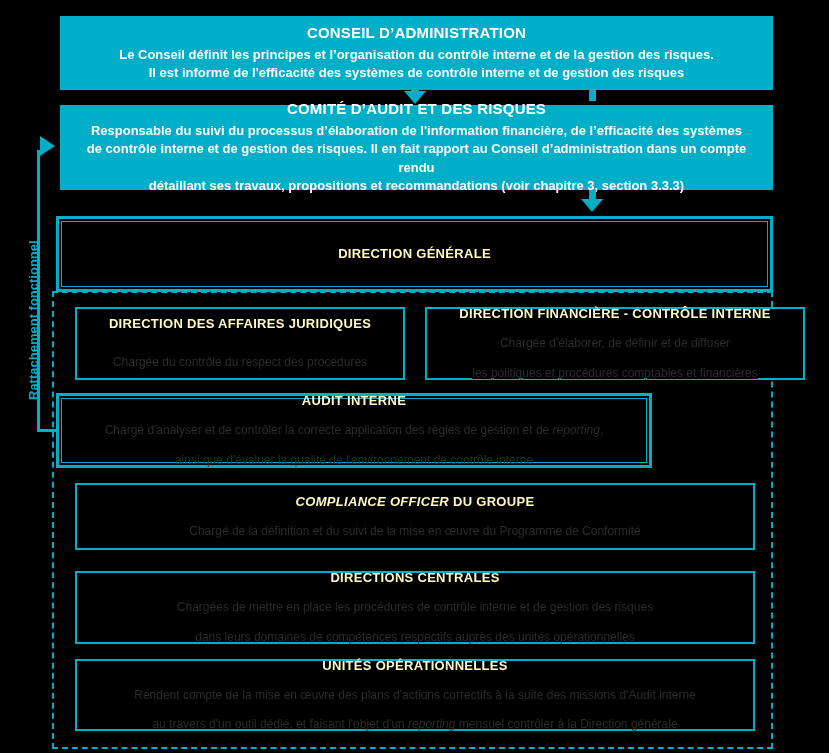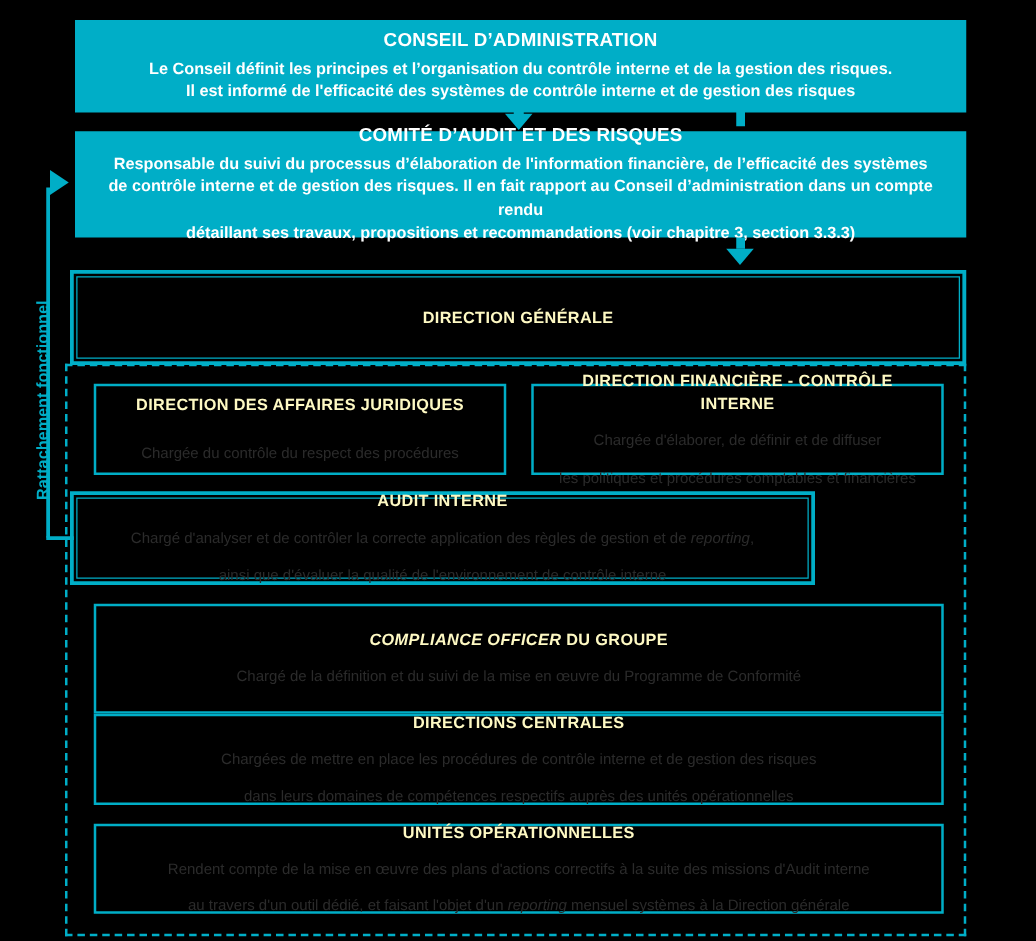--- a/index.html
+++ b/index.html
@@ -152,47 +152,47 @@
 
   <div class="obox dbl" style="left:56px; top:216px; width:717px; height:76px;">
     <div class="o-title">DIRECTION GÉNÉRALE</div>
   </div>
 
   <div class="obox" style="left:75px; top:307px; width:330px; height:73px;">
     <div class="o-title spaced">DIRECTION DES AFFAIRES JURIDIQUES</div>
     <div class="o-line">Chargée du contrôle du respect des procédures</div>
   </div>
 
-  <div class="obox" style="left:425px; top:307px; width:330px; height:73px;text-decoration:underline;">
+  <div class="obox" style="left:425px; top:307px; width:380px; height:73px;text-decoration:underline;">
     <div class="o-title">DIRECTION FINANCIÈRE - CONTRÔLE INTERNE</div>
     <div class="o-line">Chargée d'élaborer, de définir et de diffuser</div>
     <div class="o-line">les politiques et procédures comptables et financières</div>
   </div>
 
   <div class="obox dbl" style="left:56px; top:393px; width:596px; height:75px;">
     <div class="o-title">AUDIT INTERNE</div>
     <div class="o-line"><span>Chargé d'analyser et de contrôler la correcte application des règles de gestion et de </span><span class="ital">reporting</span><span>,</span></div>
     <div class="o-line">ainsi que d'évaluer la qualité de l'environnement de contrôle interne</div>
   </div>
 
-  <div class="obox" style="left:75px; top:483px; width:680px; height:88px;">
+  <div class="obox" style="left:75px; top:483px; width:680px; height:67px;">
     <div class="o-title"><span class="ital">COMPLIANCE OFFICER</span><span> DU GROUPE</span></div>
     <div class="o-line">Chargé de la définition et du suivi de la mise en œuvre du Programme de Conformité</div>
   </div>
 
   <div class="obox" style="left:75px; top:571px; width:680px; height:73px;">
     <div class="o-title">DIRECTIONS CENTRALES</div>
     <div class="o-line">Chargées de mettre en place les procédures de contrôle interne et de gestion des risques</div>
     <div class="o-line">dans leurs domaines de compétences respectifs auprès des unités opérationnelles</div>
   </div>
 
   <div class="obox" style="left:75px; top:659px; width:680px; height:72px;">
     <div class="o-title">UNITÉS OPÉRATIONNELLES</div>
     <div class="o-line">Rendent compte de la mise en œuvre des plans d'actions correctifs à la suite des missions d'Audit interne</div>
-    <div class="o-line"><span>au travers d'un outil dédié, et faisant l'objet d'un </span><span class="ital">reporting</span><span> mensuel systèmes à la Direction générale</span></div>
+    <div class="o-line"><span>au travers d'un outil dédié, et faisant l'objet d'un </span><span class="ital">reporting</span><span> mensuel contrôler à la Direction générale</span></div>
   </div>
 
   <div class="vline" style="left:37px; top:150px; width:3px; height:280px;"></div>
 
   <div class="hline" style="left:37px; top:429px; width:22px; height:3px;"></div>
 
   <div class="arrow-right" style="left:40px; top:136px;"></div>
 
   <div class="side-label" style="left:26px; top:400px;">Rattachement fonctionnel</div>
 

